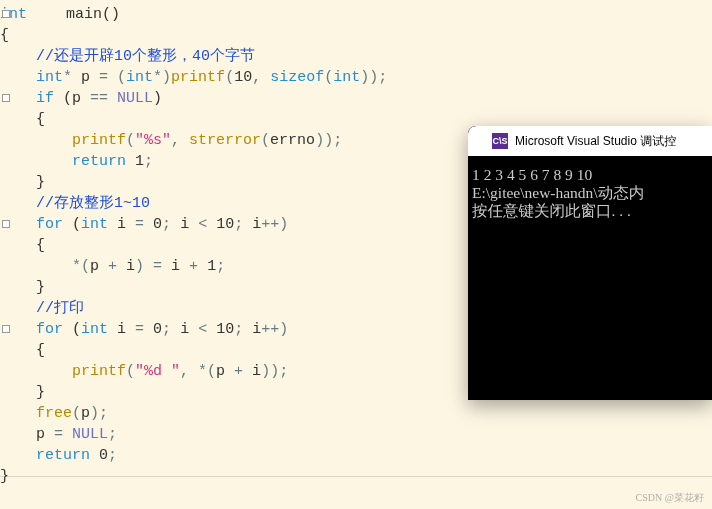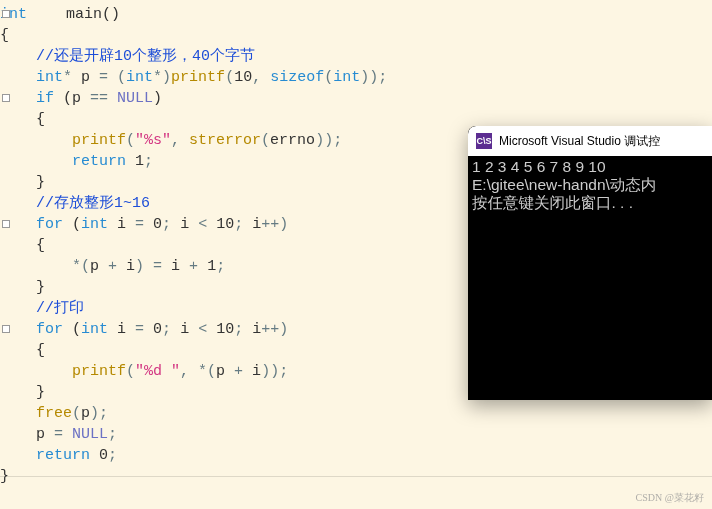--- a/index.html
+++ b/index.html
@@ -50,44 +50,44 @@
     background:#000;
     border-radius:8px 0 0 0;
     box-shadow:0 6px 20px rgba(0,0,0,.35);
     overflow:hidden;
   }
   .console .titlebar {
     height:30px;
     background:#fff;
     display:flex;
     align-items:center;
-    padding:0 8px;
+    padding:0 24px;
     gap:7px;
     border-radius:8px 0 0 0;
   }
   .console .titlebar .icon {
     width:16px; height:16px;
     background:#5c2d91;
     color:#fff;
     font-size:9px;
     font-family:Arial,sans-serif;
     display:flex;
     align-items:center; justify-content:center;
     font-weight:bold;
   }
   .console .titlebar .title {
     font-family:Liberation Sans, sans-serif;
     font-size:12px;
     color:#000;
     white-space:nowrap;
   }
   .console .body {
-    padding:2px 4px;
+    padding:10px 4px;
     color:#ccc;
-    font-family:Liberation Sans, sans-serif;
+    font-family:Liberation Serif, serif;
     font-size:15.5px;
     line-height:18px;
     white-space:pre;
     height:calc(100% - 30px);
   }
   .watermark {
     position:absolute;
     right:8px; bottom:4px;
     font-family:Liberation Serif, serif;
     font-size:10px;
@@ -108,21 +108,21 @@
   <div class="code">
     <pre id="code-pre"><span><span class="type">int</span><span> </span><span class="func">main</span><span>()</span></span>
 <span><span>{</span></span>
 <span>    <span class="comment">//还是开辟10个整形，40个字节</span></span>
 <span>    <span class="type">int</span><span class="op">* </span><span>p </span><span class="op">= (</span><span class="type">int</span><span class="op">*)</span><span class="call">printf</span><span class="op">(</span><span class="num">10</span><span class="op">, </span><span class="kw">sizeof</span><span class="op">(</span><span class="type">int</span><span class="op">));</span></span>
 <span>    <span class="kw">if</span><span> (p </span><span class="op">== </span><span class="const">NULL</span><span>)</span></span>
 <span>    <span>{</span></span>
 <span>        <span class="call">printf</span><span class="op">(</span><span class="str">"%s"</span><span class="op">, </span><span class="call">strerror</span><span class="op">(</span><span>errno</span><span class="op">));</span></span>
 <span>        <span class="kw">return</span><span> </span><span class="num">1</span><span class="op">;</span></span>
 <span>    <span>}</span></span>
-<span>    <span class="comment">//存放整形1~16</span></span>
+<span>    <span class="comment">//存放整形1~10</span></span>
 <span>    <span class="kw">for</span><span> (</span><span class="type">int</span><span> i </span><span class="op">= </span><span class="num">0</span><span class="op">; </span><span>i </span><span class="op">&lt; </span><span class="num">10</span><span class="op">; </span><span>i</span><span class="op">++)</span></span>
 <span>    <span>{</span></span>
 <span>        <span class="op">*(</span><span>p </span><span class="op">+ </span><span>i</span><span class="op">) = </span><span>i </span><span class="op">+ </span><span class="num">1</span><span class="op">;</span></span>
 <span>    <span>}</span></span>
 <span>    <span class="comment">//打印</span></span>
 <span>    <span class="kw">for</span><span> (</span><span class="type">int</span><span> i </span><span class="op">= </span><span class="num">0</span><span class="op">; </span><span>i </span><span class="op">&lt; </span><span class="num">10</span><span class="op">; </span><span>i</span><span class="op">++)</span></span>
 <span>    <span>{</span></span>
 <span>        <span class="call">printf</span><span class="op">(</span><span class="str">"%d "</span><span class="op">, *(</span><span>p </span><span class="op">+ </span><span>i</span><span class="op">));</span></span>
 <span>    <span>}</span></span>
 <span>    <span class="call">free</span><span class="op">(</span><span>p</span><span class="op">);</span></span>

